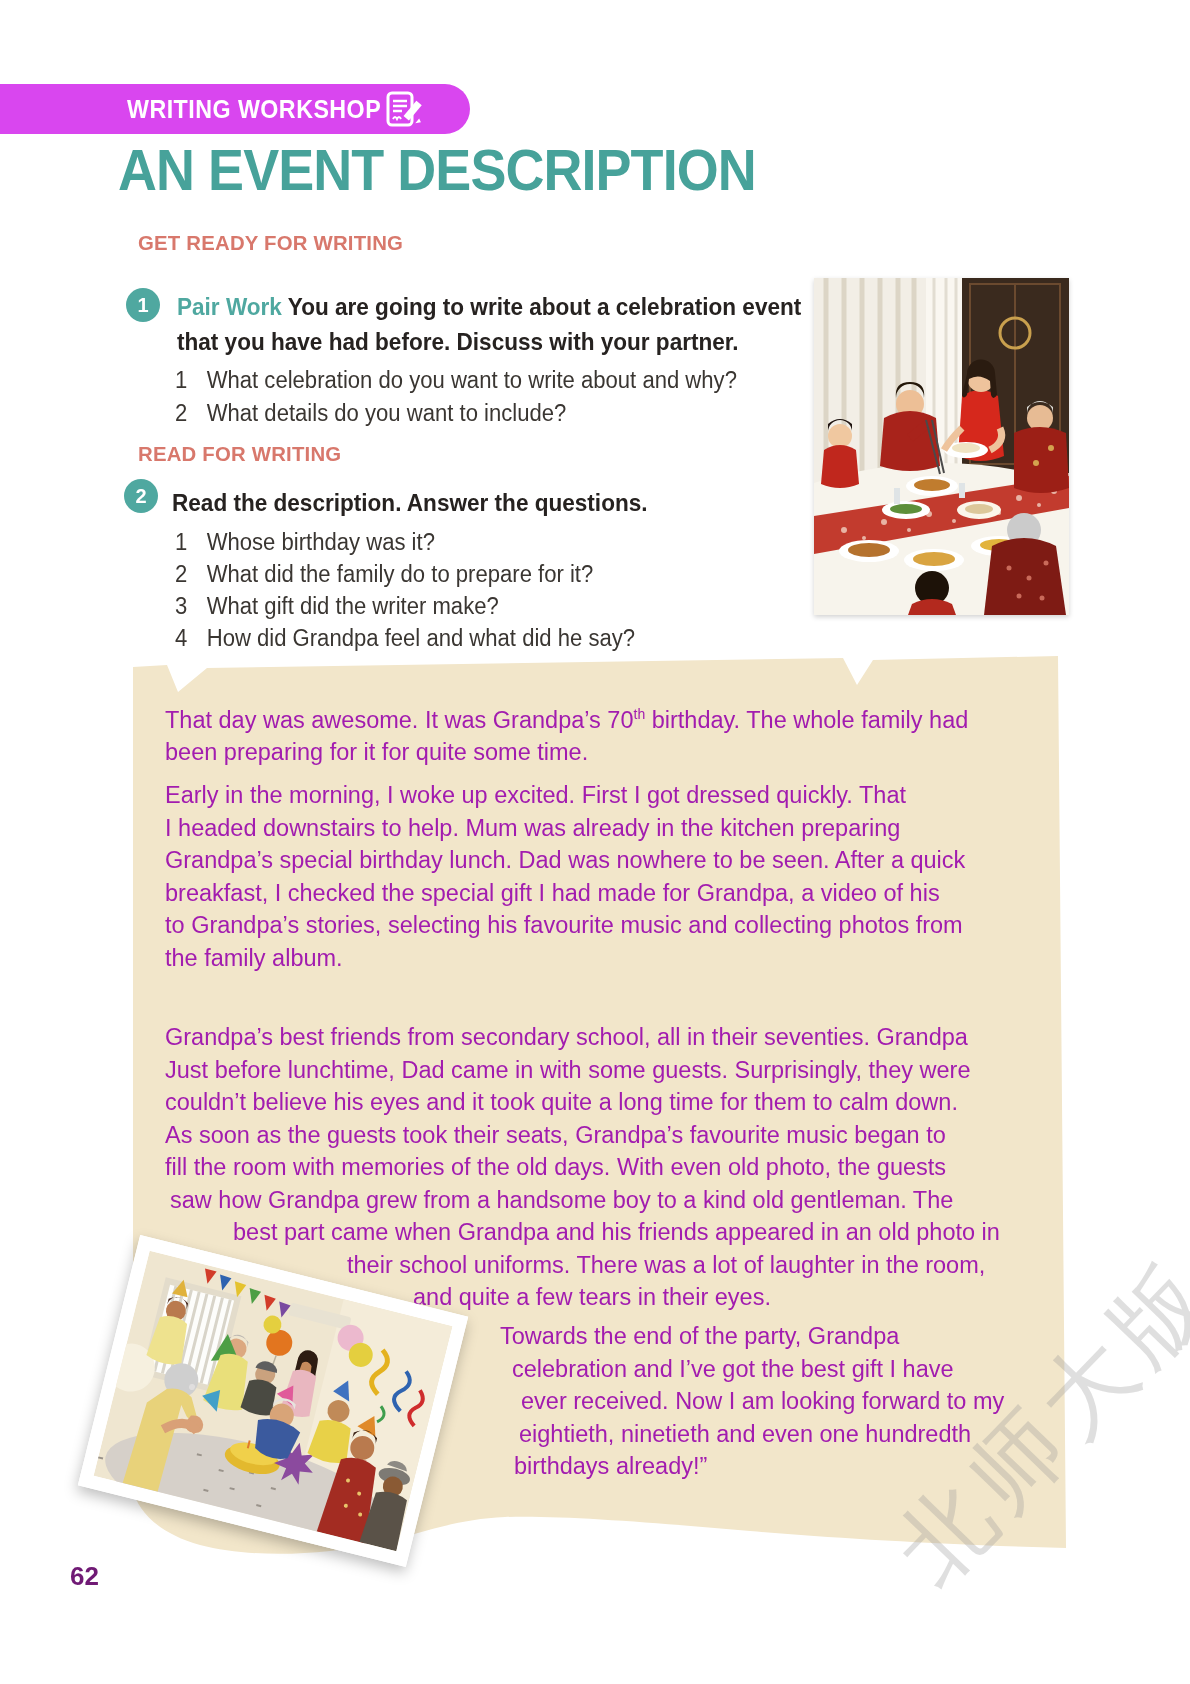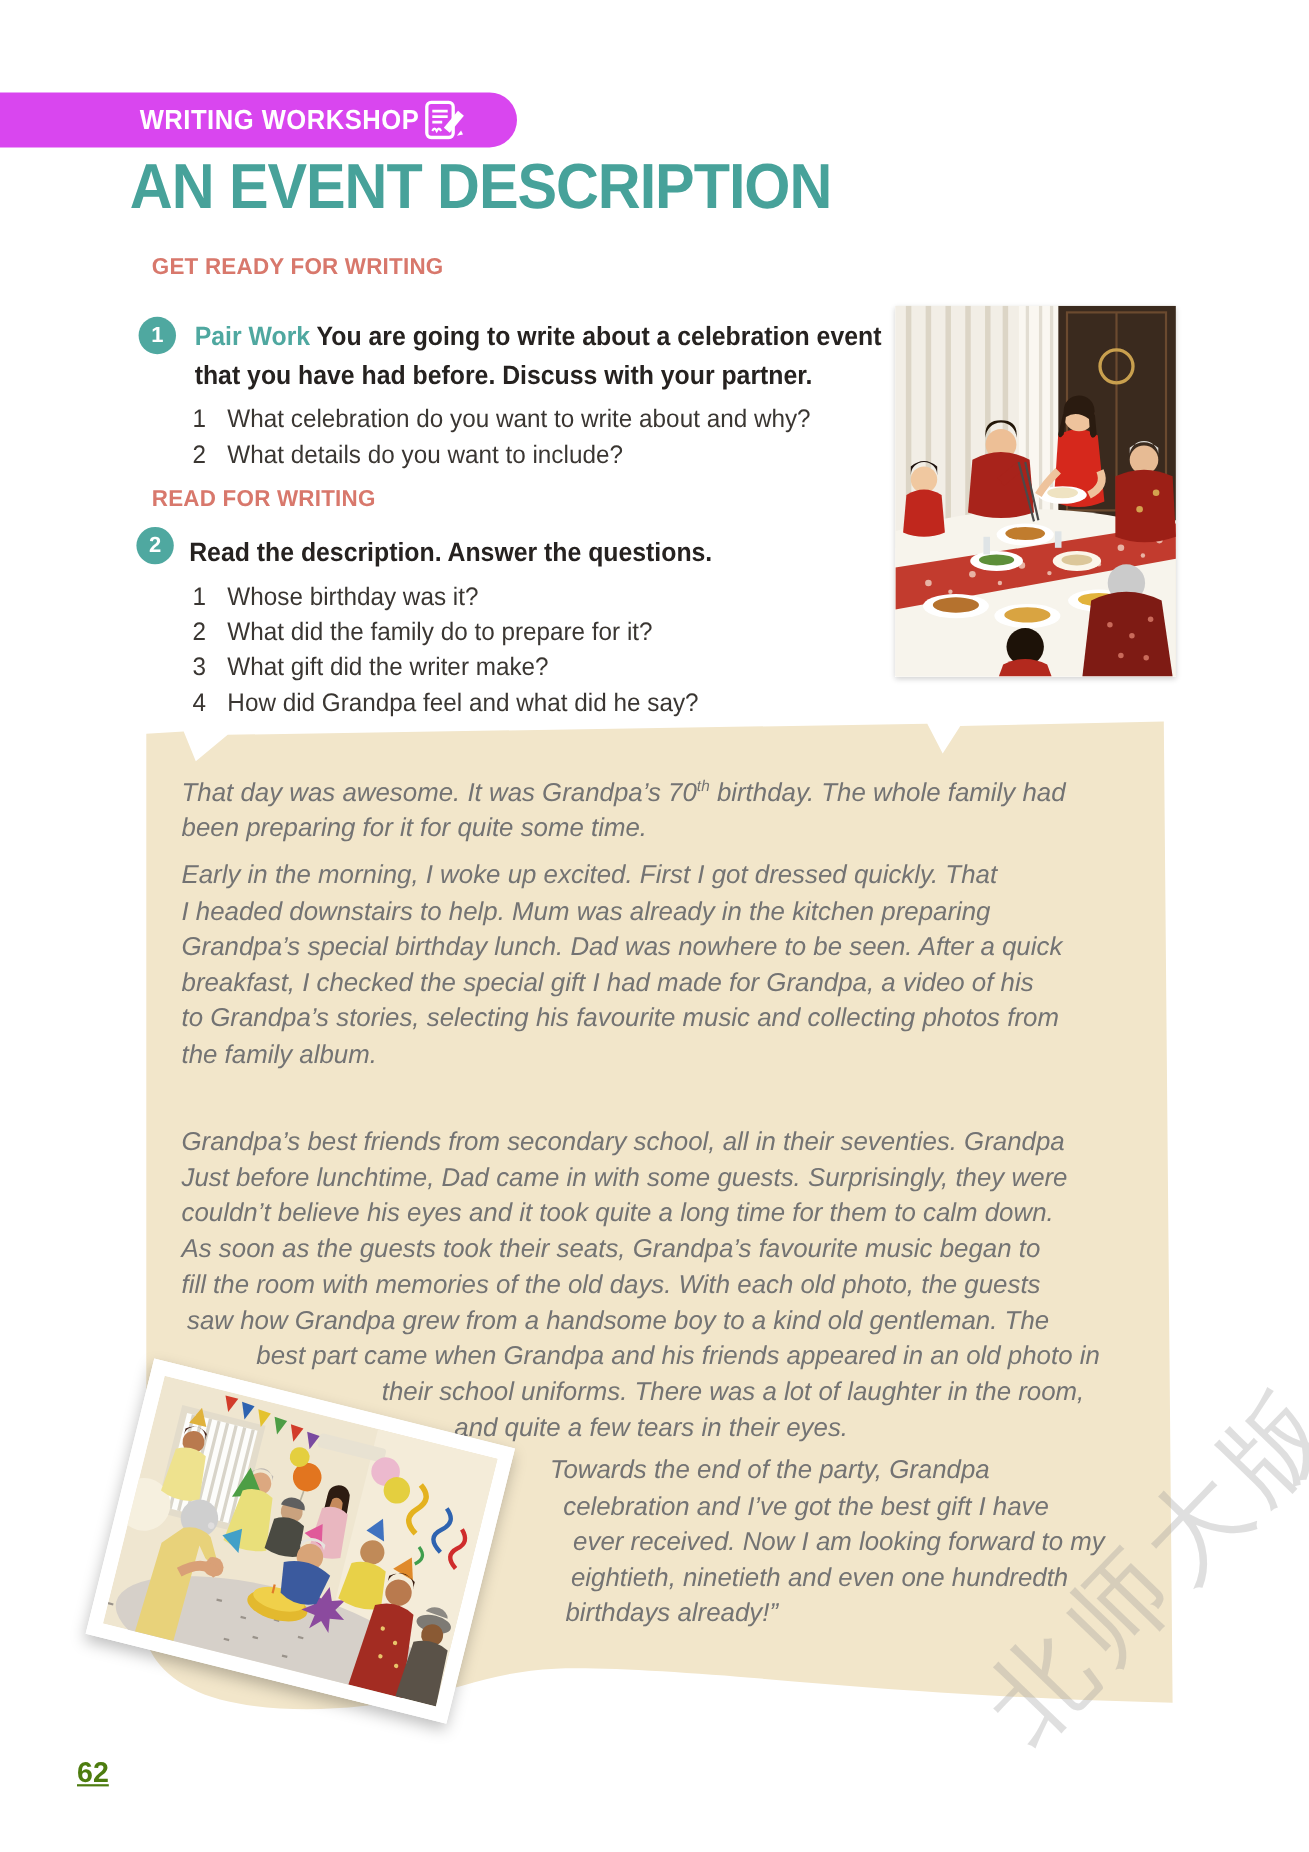--- a/index.html
+++ b/index.html
@@ -46,21 +46,21 @@
   .pairwork{color:#4fa8a0;}
   .q-row{
     position:absolute;left:175px;color:#3a3632;font-size:23px;line-height:28px;
     display:flex;transform:scaleX(.96);transform-origin:left top;white-space:nowrap;
   }
   .q-num{width:33px;flex:0 0 33px;}
   .a1q1{top:366px;} .a1q2{top:399px;}
   .a2q1{top:528px;} .a2q2{top:560px;} .a2q3{top:592px;} .a2q4{top:624px;}
   
   .bubble-svg{position:absolute;left:0;top:0;width:1190px;height:1684px;}
-  .story{position:absolute;left:165px;color:#737373;font-size:23.5px;line-height:32.5px;white-space:nowrap;font-style:italic;}
+  .story{position:absolute;left:165px;color:#a21caf;font-size:23.5px;line-height:32.5px;white-space:nowrap;}
   .p1{top:698px;} .p2{top:779px;} .p3{top:1021px;} .p4{top:1320px;}
   .p3 .story-line:nth-child(6){margin-left:5px;}
   .p3 .story-line:nth-child(7){margin-left:68px;}
   .p3 .story-line:nth-child(8){margin-left:182px;}
   .p3 .story-line:nth-child(9){margin-left:248px;}
   .p4 .story-line:nth-child(1){margin-left:335px;}
   .p4 .story-line:nth-child(2){margin-left:347px;}
   .p4 .story-line:nth-child(3){margin-left:356px;}
   .p4 .story-line:nth-child(4){margin-left:354px;}
   .p4 .story-line:nth-child(5){margin-left:349px;}
@@ -72,21 +72,21 @@
     box-shadow:0 2px 5px rgba(0,0,0,.18);
   }
   .party-photo{
     position:absolute;left:104px;top:1272px;width:338px;height:258px;
     background:#ffffff;border:13px solid #ffffff;box-sizing:border-box;
     transform:rotate(14deg);
     box-shadow:0 6px 14px rgba(0,0,0,.25);
   }
   .party-photo svg{display:block;width:100%;height:100%;}
   
-  .page-number{position:absolute;left:70px;top:1596px;font-size:26px;font-weight:bold;color:#4d7c0f;text-decoration:underline;}
+  .page-number{position:absolute;left:70px;top:1561px;font-size:26px;font-weight:bold;color:#701a75;}
   .watermark{
     position:absolute;left:850px;top:1355px;width:420px;
     transform:rotate(-46deg);transform-origin:center center;
     font-size:92px;letter-spacing:10px;color:rgba(150,150,150,.30);
     font-family:"DejaVu Serif",serif;white-space:nowrap;pointer-events:none;
   }
 </style>
 </head>
 <body>
 
@@ -257,21 +257,21 @@
     <div class="story-line">breakfast, I checked the special gift I had made for Grandpa, a video of his</div>
     <div class="story-line">to Grandpa’s stories, selecting his favourite music and collecting photos from</div>
     <div class="story-line">the family album.</div>
   </div>
 
   <div class="story p3">
     <div class="story-line">Grandpa’s best friends from secondary school, all in their seventies. Grandpa</div>
     <div class="story-line">Just before lunchtime, Dad came in with some guests. Surprisingly, they were</div>
     <div class="story-line">couldn’t believe his eyes and it took quite a long time for them to calm down.</div>
     <div class="story-line">As soon as the guests took their seats, Grandpa’s favourite music began to</div>
-    <div class="story-line">fill the room with memories of the old days. With each old photo, the guests</div>
+    <div class="story-line">fill the room with memories of the old days. With even old photo, the guests</div>
     <div class="story-line">saw how Grandpa grew from a handsome boy to a kind old gentleman. The</div>
     <div class="story-line">best part came when Grandpa and his friends appeared in an old photo in</div>
     <div class="story-line">their school uniforms. There was a lot of laughter in the room,</div>
     <div class="story-line">and quite a few tears in their eyes.</div>
   </div>
 
   <div class="story p4">
     <div class="story-line">Towards the end of the party, Grandpa</div>
     <div class="story-line">celebration and I’ve got the best gift I have</div>
     <div class="story-line">ever received. Now I am looking forward to my</div>

